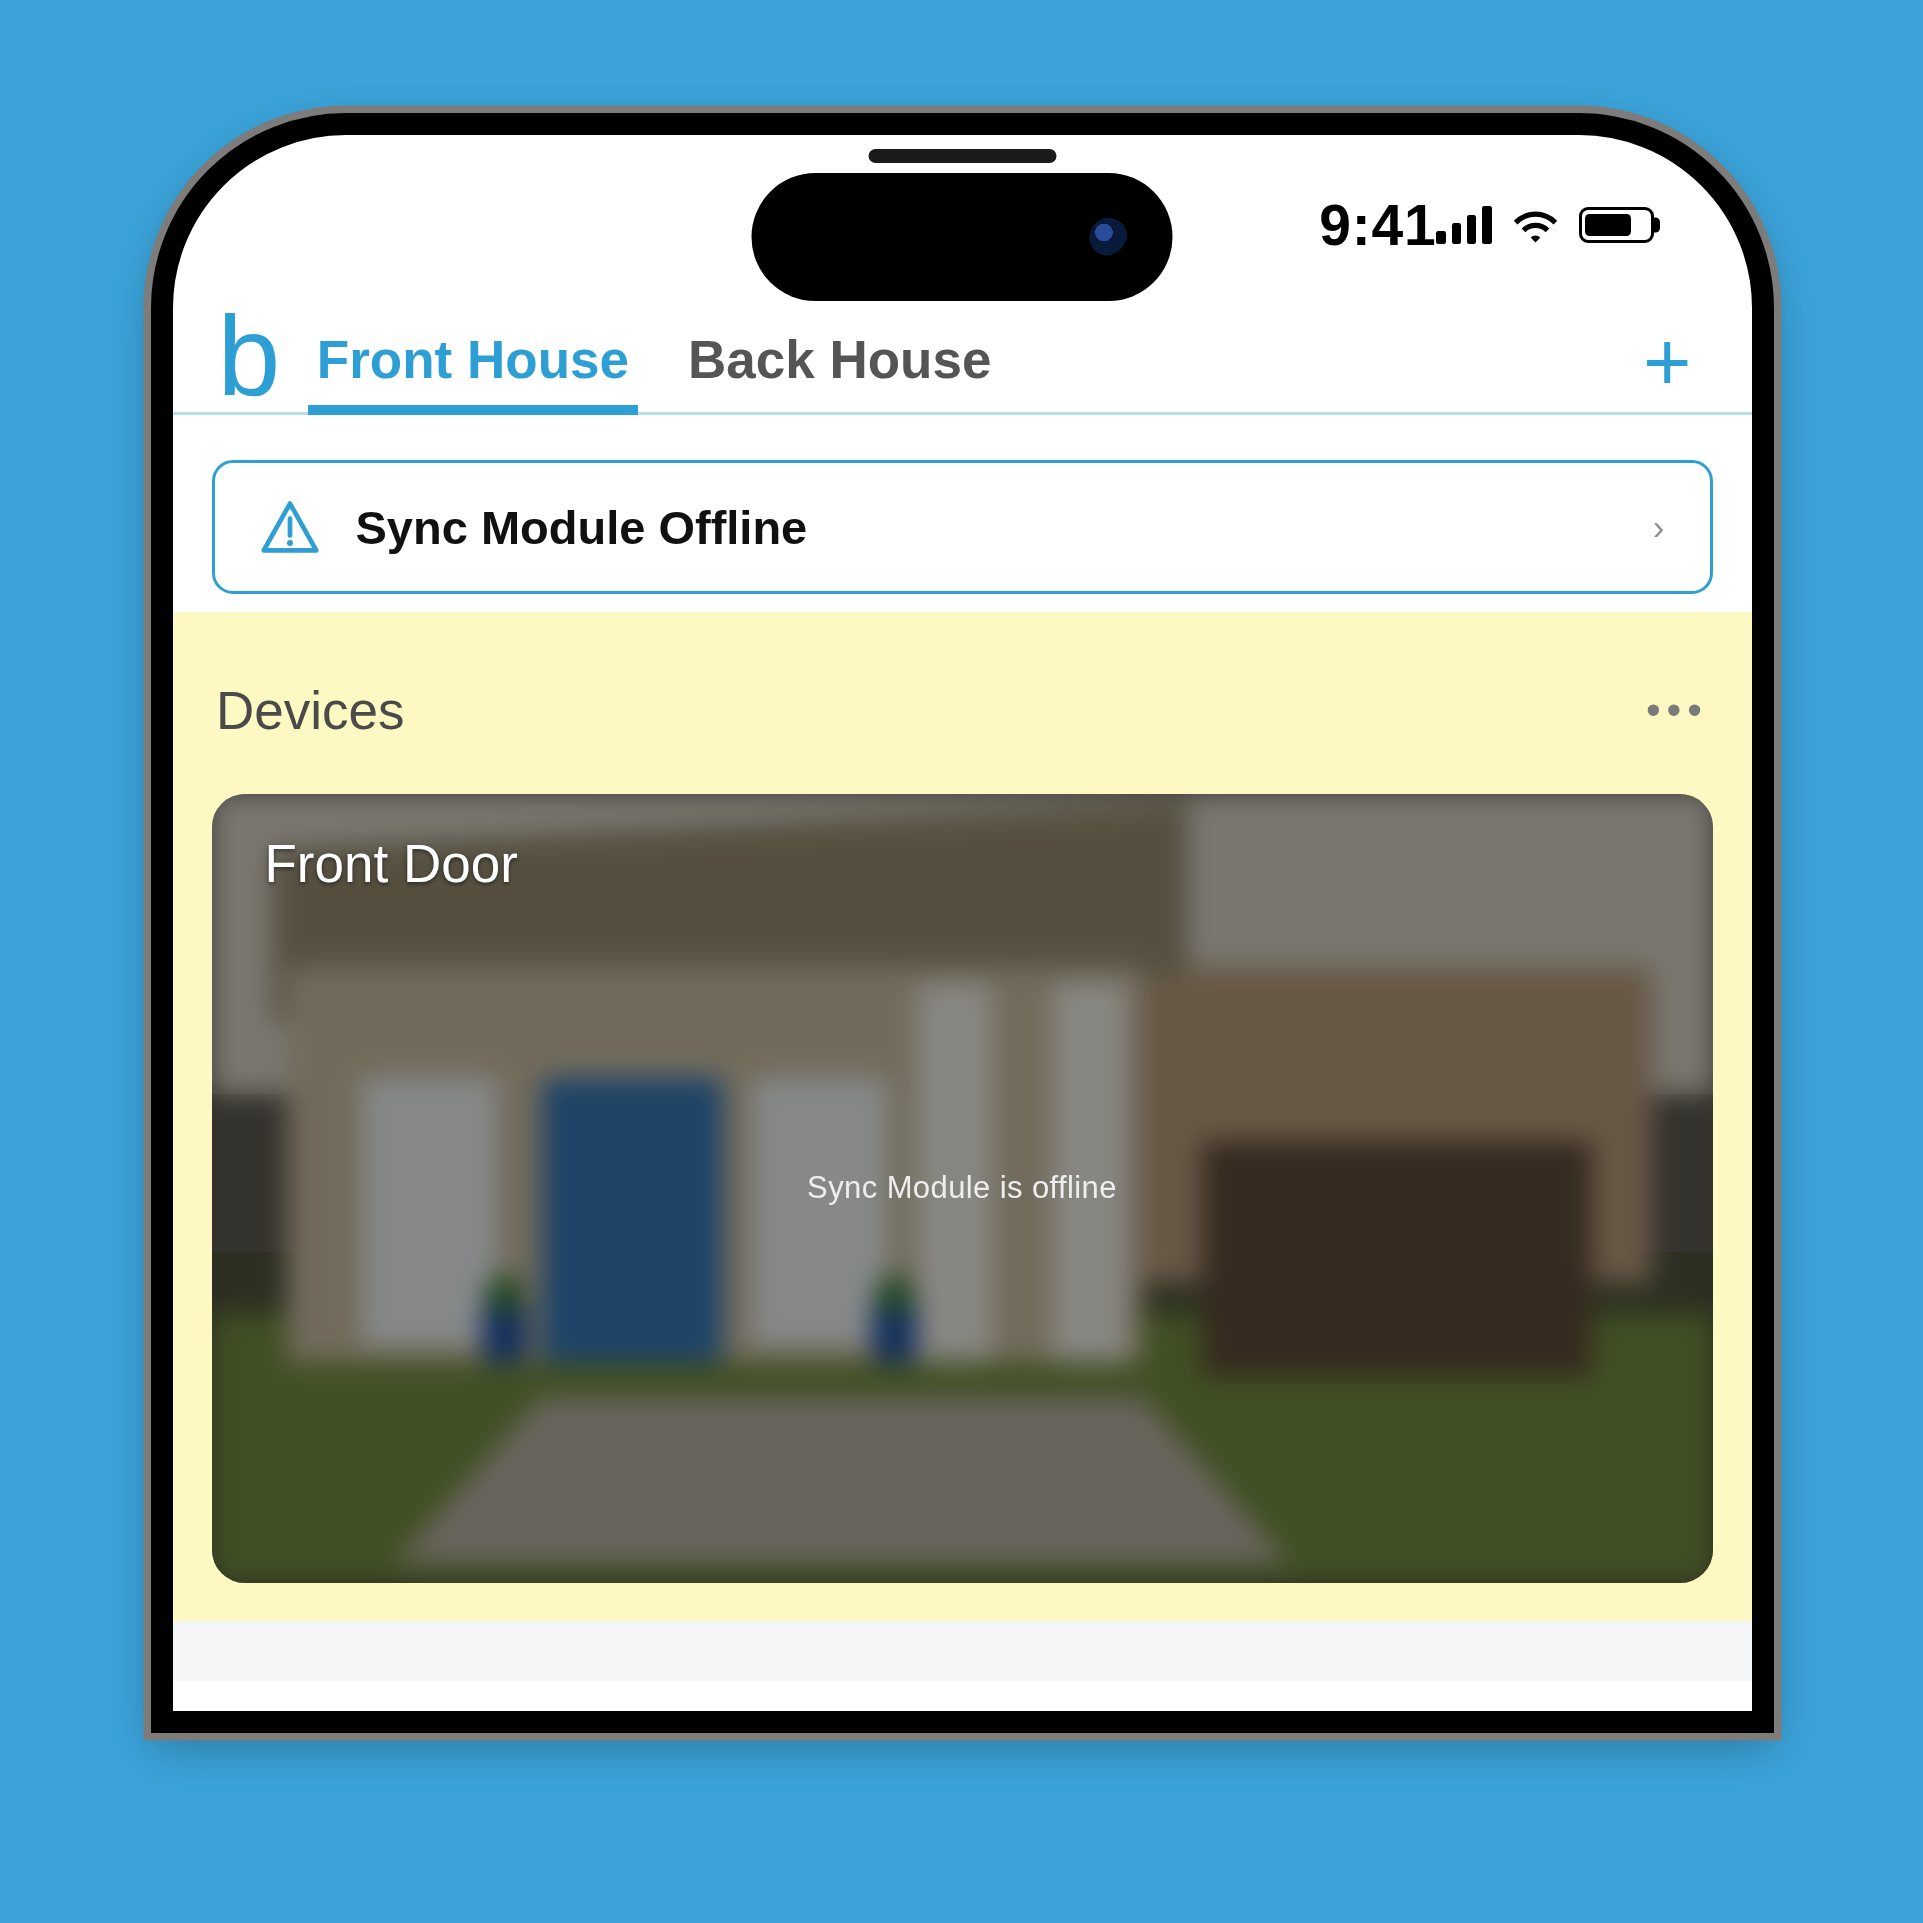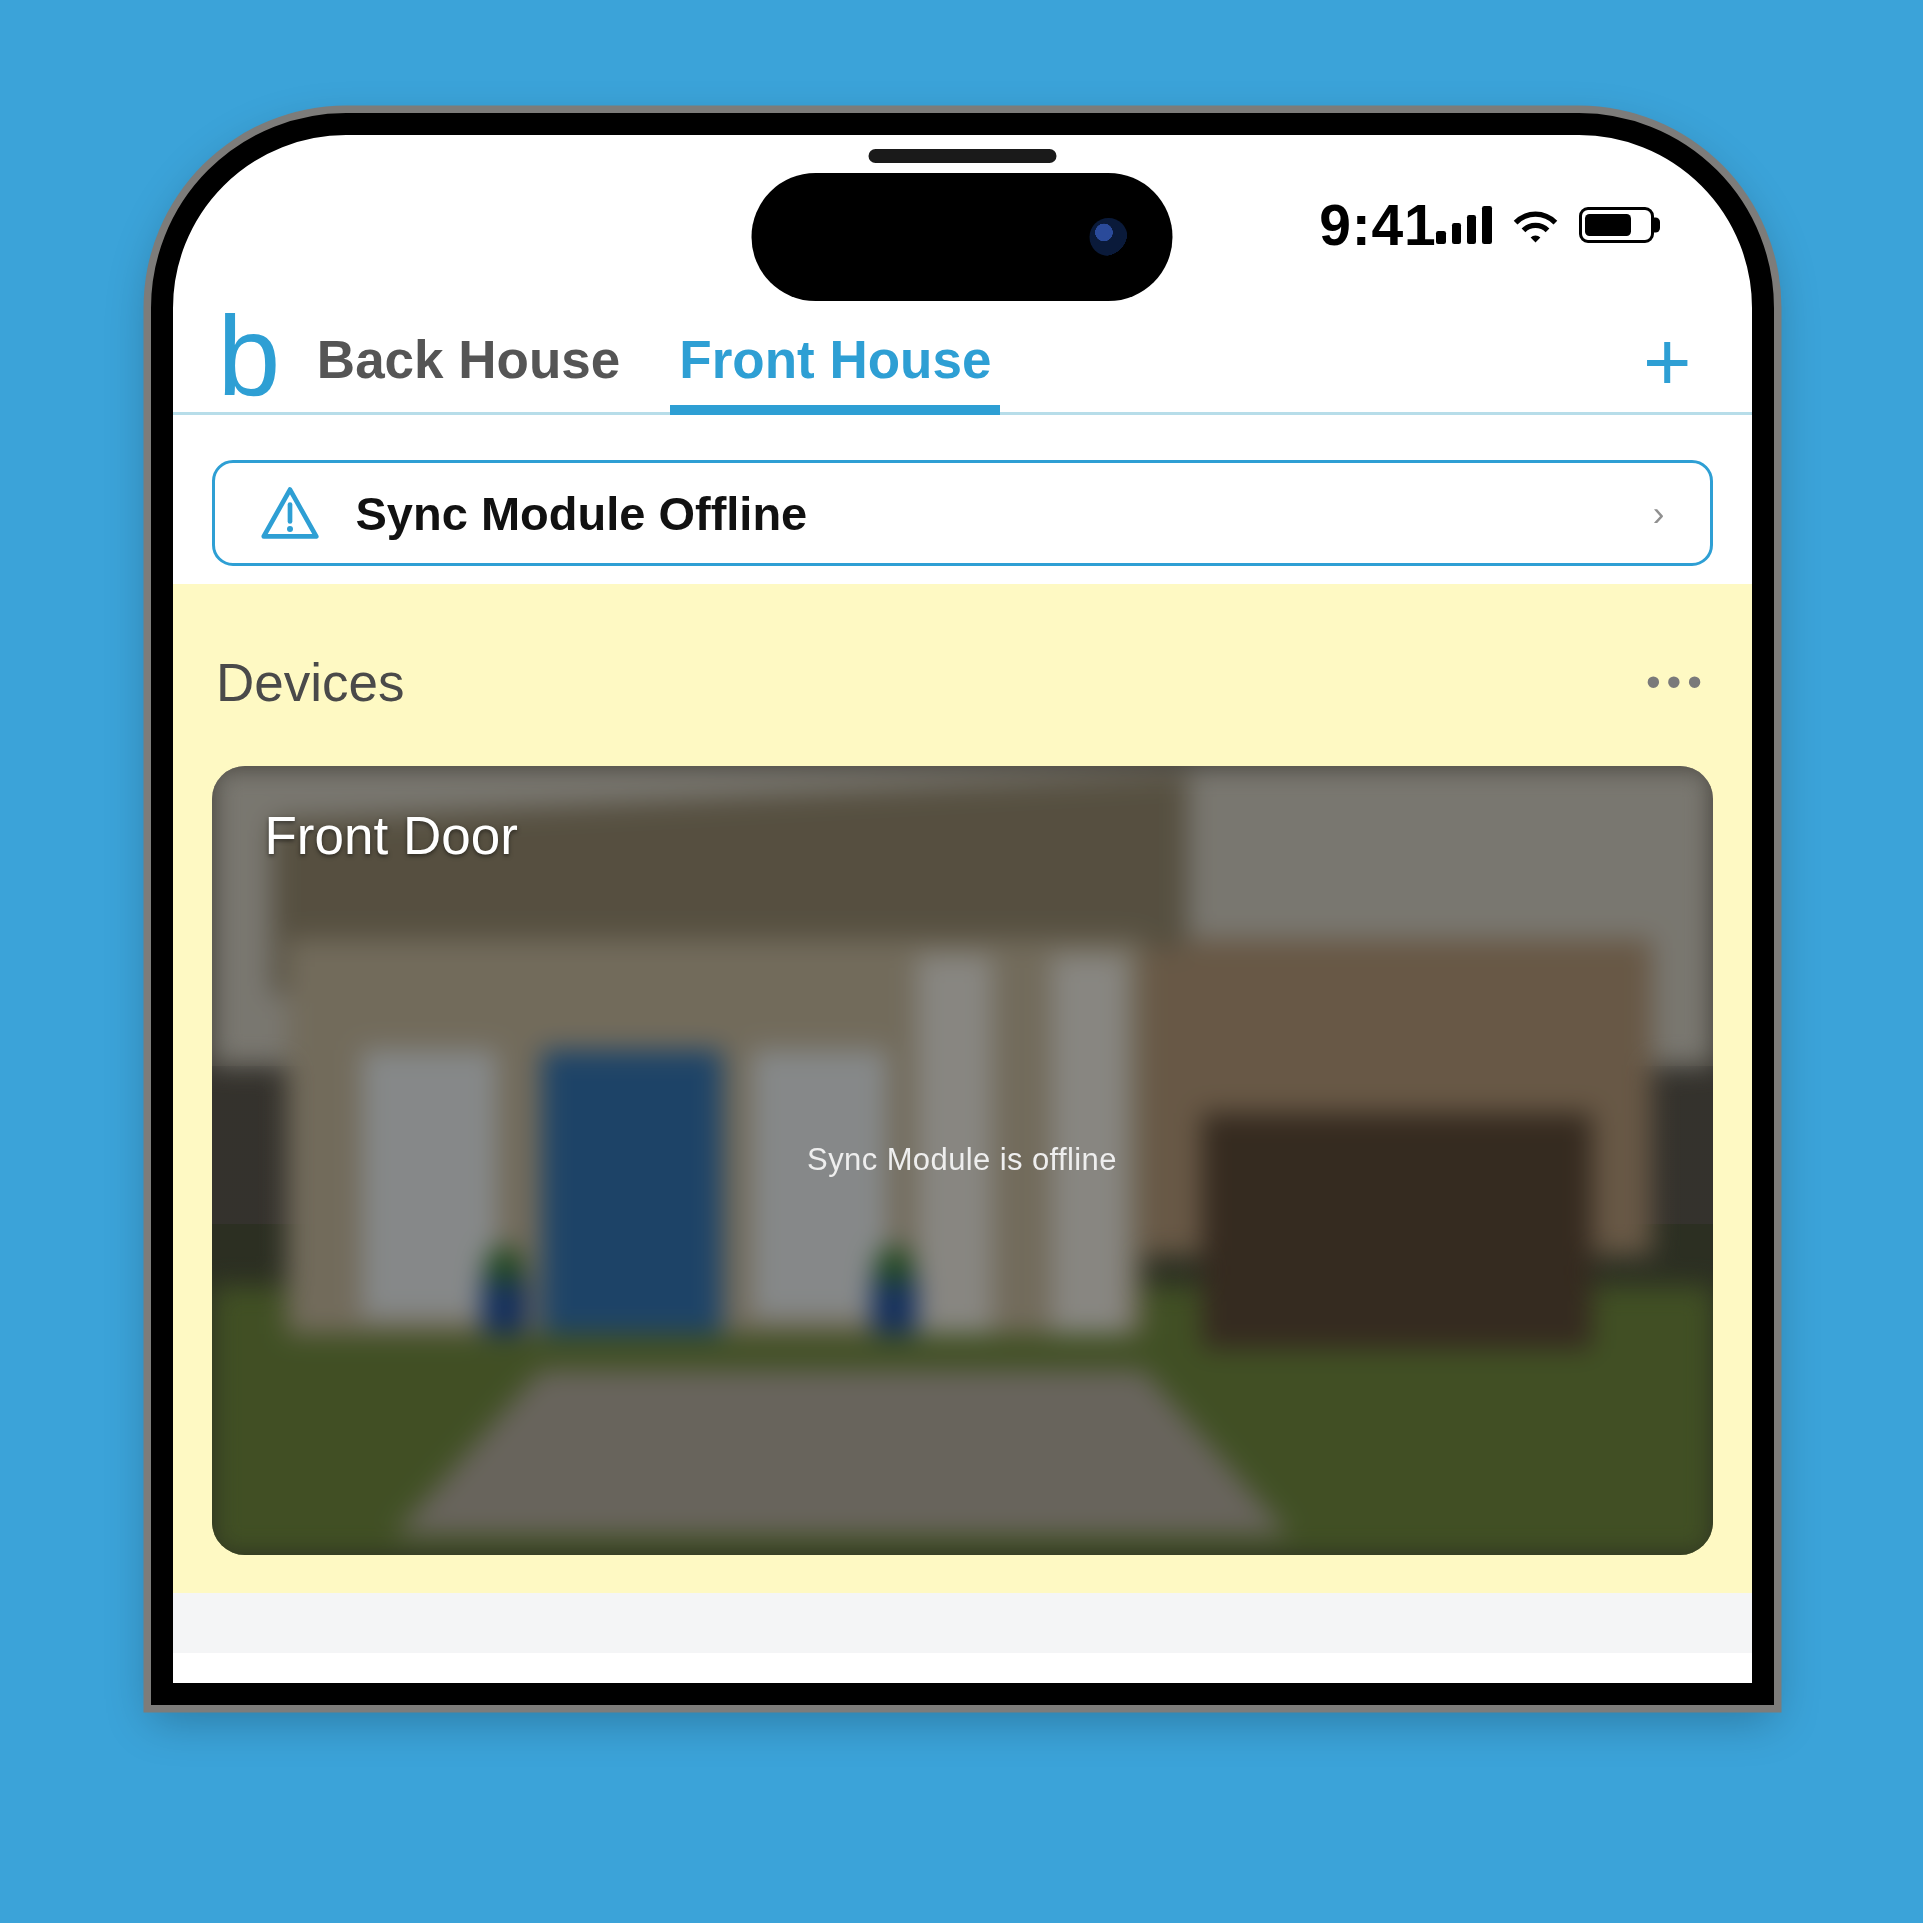--- a/index.html
+++ b/index.html
@@ -151,21 +151,21 @@
   }
 
   
   .content { padding: 45px 39px 0; }
   .alert {
     display:flex;
     align-items:center;
     gap: 36px;
     border: 3px solid #2e9fd4;
     border-radius: 21px;
-    padding: 22px 45px;
+    padding: 36px 45px;
     cursor: pointer;
   }
   .alert .tri { width: 60px; height: 56px; flex:0 0 auto; }
   .alert-text {
     font-size: 47px;
     font-weight: 700;
     color: #111;
     flex: 1;
   }
   .alert .chev { color:#909090; font-size:35px; }
@@ -266,22 +266,22 @@
       </svg>
       <span class="batt">
           <span class="fill"></span>
         </span>
     </div>
   </div>
 
   <div class="app-header">
     <div class="logo">b</div>
     <div class="tabs">
+      <div class="tab active">Front House</div>
       <div class="tab">Back House</div>
-      <div class="tab active">Front House</div>
     </div>
     <div class="add-btn">+</div>
   </div>
 
   <div class="content">
 
     <div class="alert">
       <svg class="tri" viewBox="0 0 64 58">
         <path fill="none" stroke="#2e9fd4" stroke-width="5" stroke-linejoin="round" d="M32 4 60 54 H4 Z"></path>
         <line x1="32" y1="20" x2="32" y2="38" stroke="#2e9fd4" stroke-width="5" stroke-linecap="round"></line>

